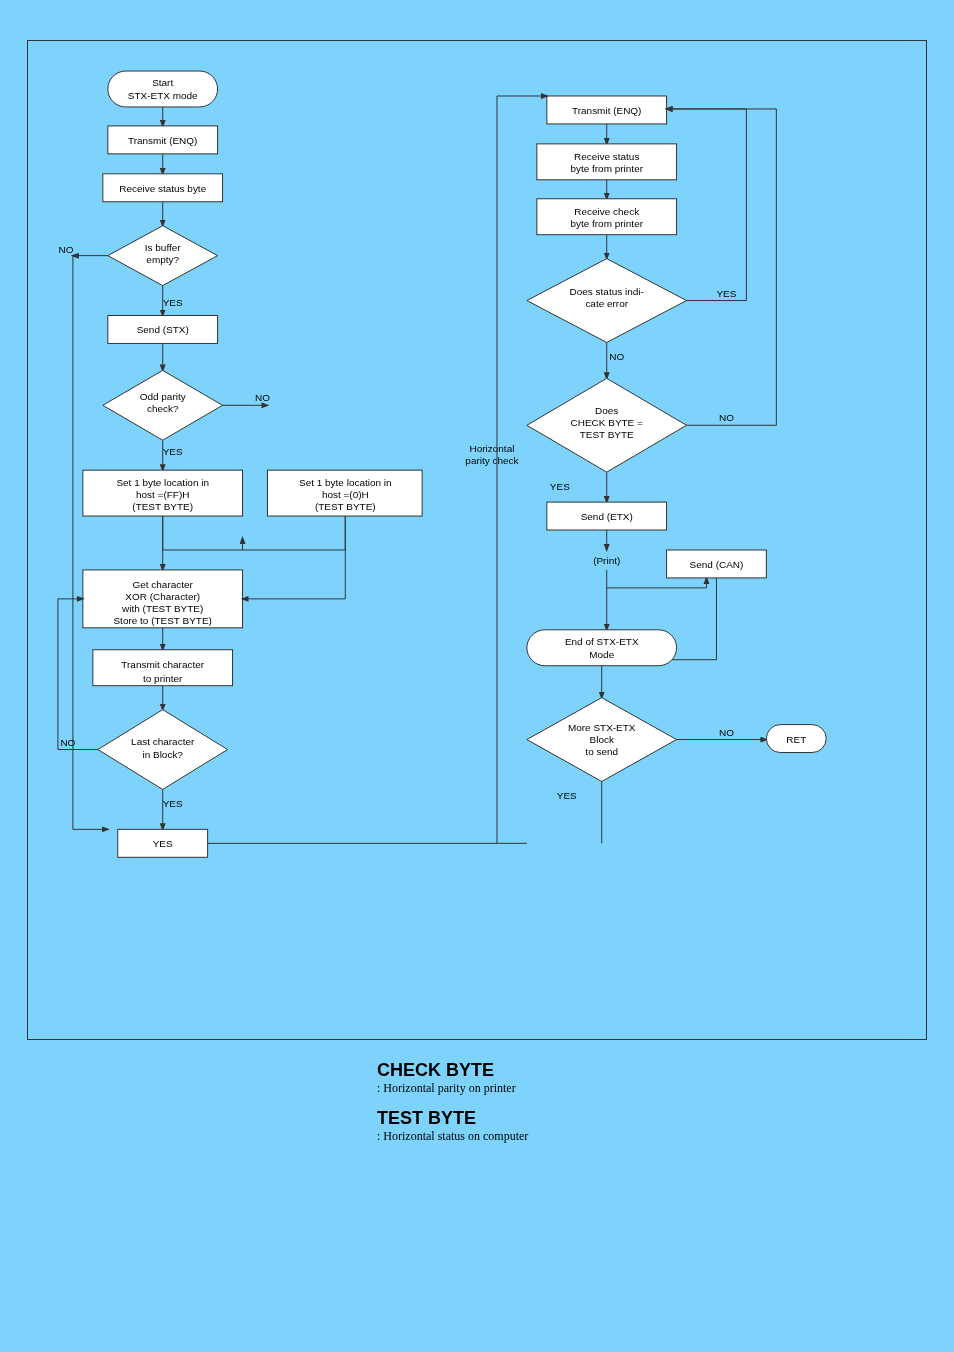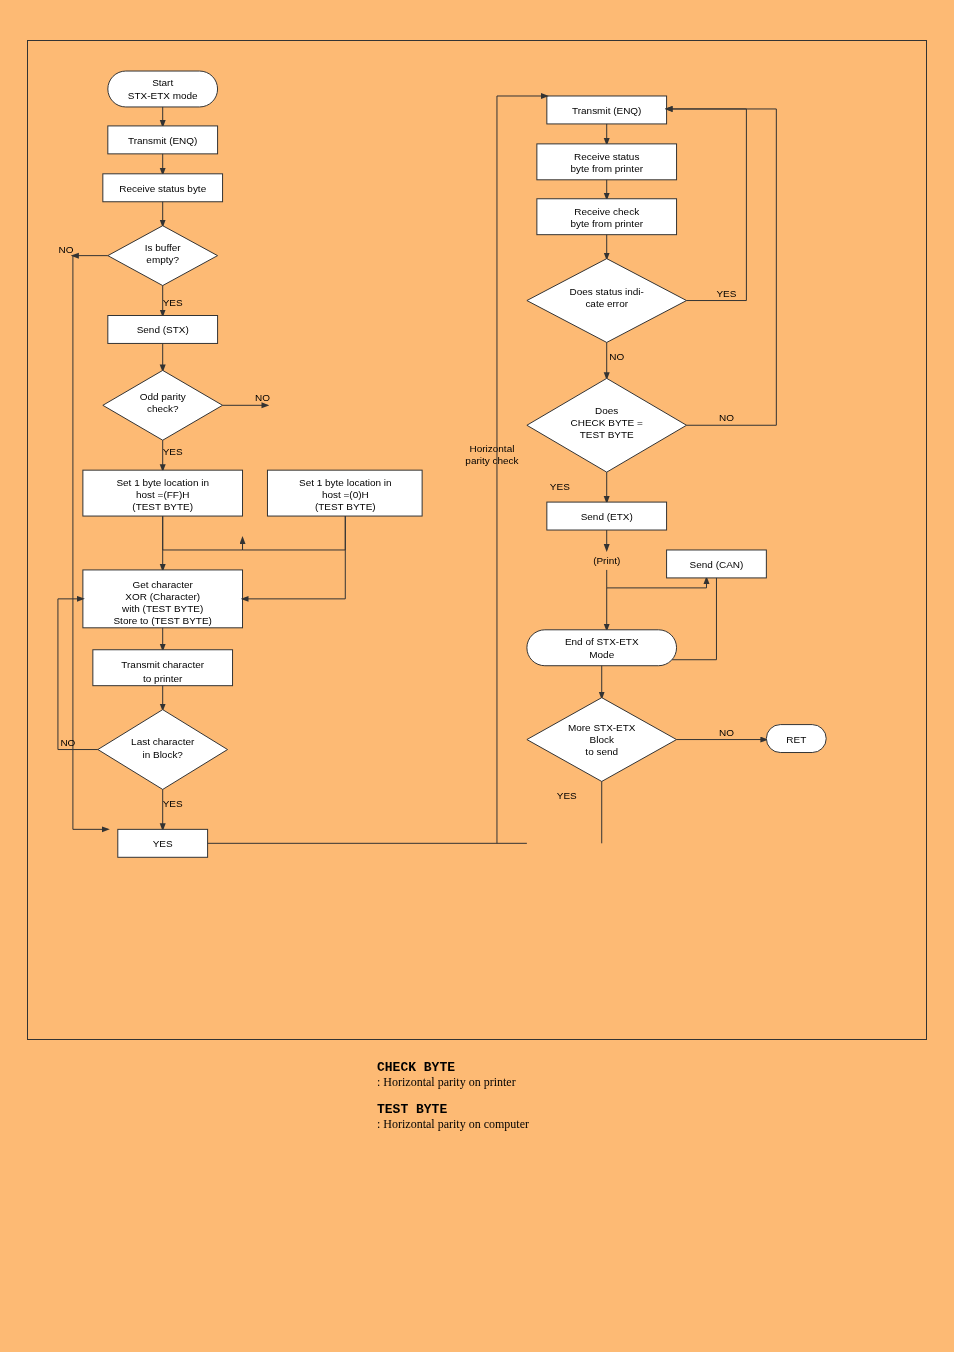--- a/index.html
+++ b/index.html
@@ -6,21 +6,21 @@
     body {
       background: #fff;
       font-family: Arial, sans-serif;
       font-size: 11px;
       width: 954px;
       min-height: 1352px;
     }
     .page {
       width: 954px;
       min-height: 1352px;
-      background: #fdba74;
+      background: #7dd3fc;
       position: relative;
       padding: 20px;
     }
     .flowchart-container {
       position: relative;
       width: 900px;
       height: 1000px;
       border: 1px solid #333;
       margin: 20px auto;
     }
@@ -35,22 +35,22 @@
     .legend {
       margin: 20px auto;
       width: 600px;
       padding-left: 200px;
     }
     .legend-item {
       margin-bottom: 12px;
     }
     .legend-title {
       font-weight: bold;
-      font-size: 13px;
-      font-family: Liberation Mono, monospace;
+      font-size: 18px;
+      font-family: Liberation Sans, sans-serif;
     }
     .legend-desc {
       font-size: 12px;
       font-family: Liberation Serif, serif;
     }
   </style>
 </head>
 <body>
 
 <div class="page">
@@ -269,16 +269,16 @@
     </svg>
   </div>
 
   <div class="legend">
     <div class="legend-item">
       <div class="legend-title">CHECK BYTE</div>
       <div class="legend-desc">: Horizontal parity on printer</div>
     </div>
     <div class="legend-item">
       <div class="legend-title">TEST BYTE</div>
-      <div class="legend-desc">: Horizontal parity on computer</div>
+      <div class="legend-desc">: Horizontal status on computer</div>
     </div>
   </div>
 </div>
 
 </body></html>

